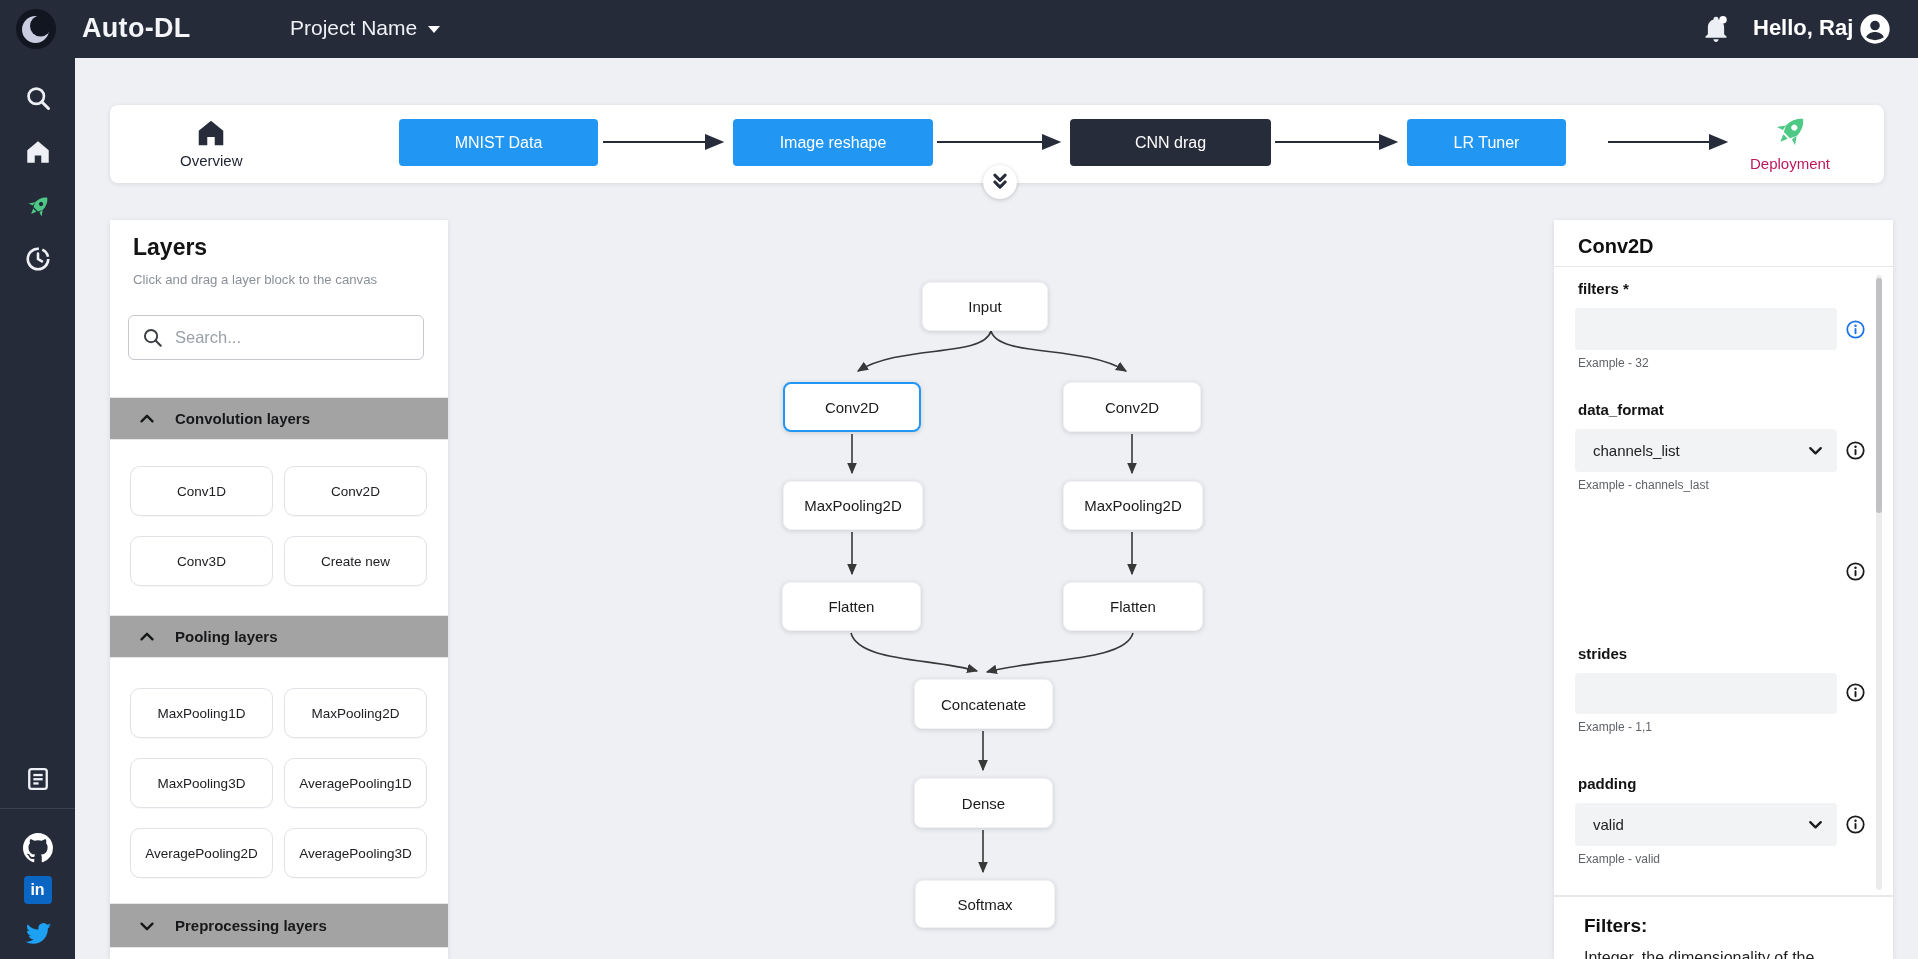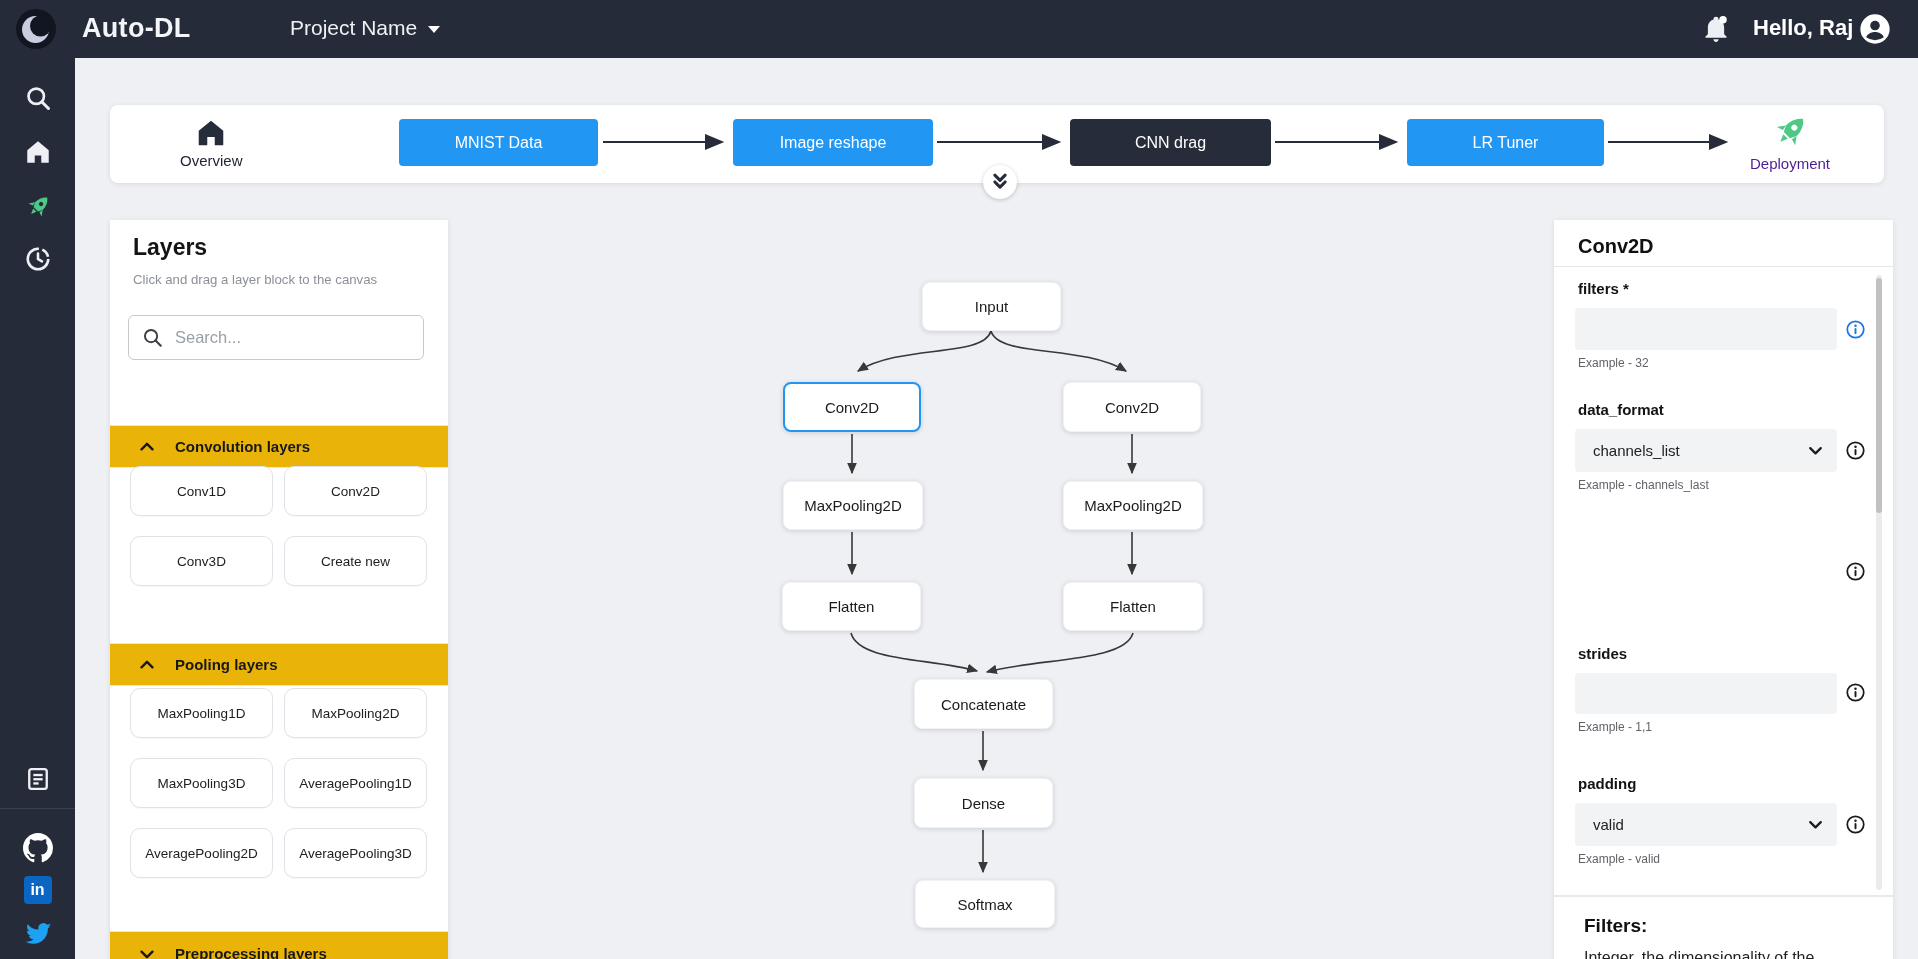--- a/index.html
+++ b/index.html
@@ -19,32 +19,32 @@
   .in-badge{width:28px;height:28px;background:#0a66c2;border-radius:4px;color:#fff;font-size:16px;font-weight:700;display:flex;align-items:center;justify-content:center;}
   
   .main{position:absolute;left:75px;top:58px;width:1843px;height:901px;}
   .card{background:#fff;box-shadow:0 1px 5px rgba(25,30,50,.10);}
   .pipecard{position:absolute;left:35px;top:47px;width:1774px;height:78px;border-radius:8px;z-index:1;}
   .pstep{position:absolute;display:flex;flex-direction:column;align-items:center;cursor:pointer;}
   .pstep .plabel{font-size:15px;color:#1d2330;font-weight:500;margin-top:3px;}
   .pbtn{position:absolute;top:14px;height:47px;border-radius:4px;color:#fff;font-size:16px;display:flex;align-items:center;justify-content:center;cursor:pointer;border:none;}
   .pbtn.blue{background:#2196f3;}
   .pbtn.dark{background:#262c3a;}
-  .deploy-label{font-size:15px;color:#4c1d95;font-weight:500;margin-top:2px;}
+  .deploy-label{font-size:15px;color:#be185d;font-weight:500;margin-top:2px;}
   .chevcircle{position:absolute;left:908px;top:107px;width:34px;height:34px;border-radius:50%;background:#fff;box-shadow:0 1px 4px rgba(0,0,0,.20);display:flex;align-items:center;justify-content:center;z-index:8;cursor:pointer;}
   .edges{position:absolute;left:0;top:0;z-index:5;pointer-events:none;}
   
   .lpanel{position:absolute;left:35px;top:162px;width:338px;height:739px;overflow:hidden;z-index:2;}
   .ltitle{position:absolute;left:23px;top:14px;font-size:23px;font-weight:700;color:#141414;}
   .lsub{position:absolute;left:23px;top:52px;font-size:13.2px;color:#8b9098;}
   .searchbox{position:absolute;left:18px;top:95px;width:296px;height:45px;border:1px solid #c6c9ce;border-radius:6px;background:#fff;}
   .searchbox input{position:absolute;left:44px;top:0;width:246px;height:43px;border:none;outline:none;font-size:16.5px;color:#333;background:transparent;}
   .searchbox input::placeholder{color:#9aa0a8;}
   .searchbox .sico{position:absolute;left:12px;top:10px;}
-  .lsec{position:absolute;left:0;width:338px;height:43px;background:#eab308;border-top:1px solid #e5e6ea;border-bottom:1px solid #e5e6ea;display:flex;align-items:center;padding-left:26px;cursor:pointer;margin-top:28px;}
+  .lsec{position:absolute;left:0;width:338px;height:43px;background:#a3a3a3;border-top:1px solid #e5e6ea;border-bottom:1px solid #e5e6ea;display:flex;align-items:center;padding-left:26px;cursor:pointer;}
   .lsec span{font-size:15px;font-weight:700;color:#17181a;margin-left:17px;}
   .lbtn{position:absolute;width:143px;height:50px;background:#fff;border:1px solid #e1e2e7;border-radius:10px;display:flex;align-items:center;justify-content:center;font-size:13.5px;color:#202124;cursor:grab;box-shadow:0 1px 1px rgba(0,0,0,.03);}
   
   .node{position:absolute;background:#fff;border-radius:8px;box-shadow:0 1px 5px rgba(20,25,40,.16);display:flex;align-items:center;justify-content:center;font-size:15px;color:#1b1b1b;z-index:6;cursor:pointer;border:1px solid #f2f2f4;}
   .node.selected{border:2px solid #2196f3;}
   
   .ppanel{position:absolute;left:1479px;top:162px;width:339px;height:739px;overflow:hidden;z-index:2;}
   .ptitle{position:absolute;left:24px;top:15px;font-size:20px;font-weight:700;color:#101010;}
   .pdiv1{position:absolute;left:0;top:46px;width:339px;height:1px;background:#e6e6e6;}
   .pgroup{position:absolute;left:21px;width:262px;}
@@ -152,21 +152,21 @@
     <div class="card pipecard">
       <div class="pstep" style="left:70px;top:12px;">
         <svg width="34" height="32" viewBox="0 0 24 24">
             <path d="M12 2.8L2.8 10.4V21.2h6.4v-6.2h5.6v6.2h6.4V10.4z" fill="#262c3a"></path>
           </svg>
         <span class="plabel">Overview</span>
       </div>
       <button class="pbtn blue" style="left:289px;width:199px;">MNIST Data</button>
       <button class="pbtn blue" style="left:623px;width:200px;">Image reshape</button>
       <button class="pbtn dark" style="left:960px;width:201px;">CNN drag</button>
-      <button class="pbtn blue" style="left:1297px;width:197px;">LR Tuner</button>
+      <button class="pbtn blue" style="left:1297px;width:159px;">LR Tuner</button>
       <div class="pstep" style="left:1640px;top:6px;">
         <svg width="42" height="42" viewBox="0 0 24 24">
             <g transform="rotate(45 12 12)" fill="#4dc885">
               <path d="M12 1.5c2.8 2 4.3 5.5 4.3 9.5l-1.8 3.5H9.5L7.7 11c0-4 1.5-7.5 4.3-9.5z"></path>
               <path d="M7.7 11l-3.1 4.3 3.7-1.2z"></path>
               <path d="M16.3 11l3.1 4.3-3.7-1.2z"></path>
               <path d="M10.2 15.6L12 19.8l1.8-4.2z"></path>
               <circle cx="12" cy="8.5" r="1.7" fill="#ffffff"></circle>
             </g>
           </svg>
@@ -250,21 +250,21 @@
       <div class="lbtn" style="left:174px;top:608px;">AveragePooling3D</div>
 
       <div class="lsec" style="top:683px;height:45px;">
         <svg width="22" height="22" viewBox="0 0 24 24">
             <polyline points="6,9.5 12,15.5 18,9.5" fill="none" stroke="#17181a" stroke-width="2.6" stroke-linecap="round" stroke-linejoin="round"></polyline>
           </svg>
         <span>Preprocessing layers</span>
       </div>
     </div>
 
-    <div class="node" style="left:847px;top:224px;width:139px;height:49px;">Input</div>
+    <div class="node" style="left:847px;top:224px;width:126px;height:49px;">Input</div>
     <div class="node selected" style="left:708px;top:324px;width:138px;height:50px;">Conv2D</div>
     <div class="node" style="left:988px;top:324px;width:138px;height:50px;">Conv2D</div>
     <div class="node" style="left:708px;top:423px;width:140px;height:49px;">MaxPooling2D</div>
     <div class="node" style="left:988px;top:423px;width:140px;height:49px;">MaxPooling2D</div>
     <div class="node" style="left:707px;top:524px;width:139px;height:49px;">Flatten</div>
     <div class="node" style="left:988px;top:524px;width:140px;height:49px;">Flatten</div>
     <div class="node" style="left:839px;top:621px;width:139px;height:50px;">Concatenate</div>
     <div class="node" style="left:839px;top:720px;width:139px;height:50px;">Dense</div>
     <div class="node" style="left:840px;top:822px;width:140px;height:48px;">Softmax</div>
 

